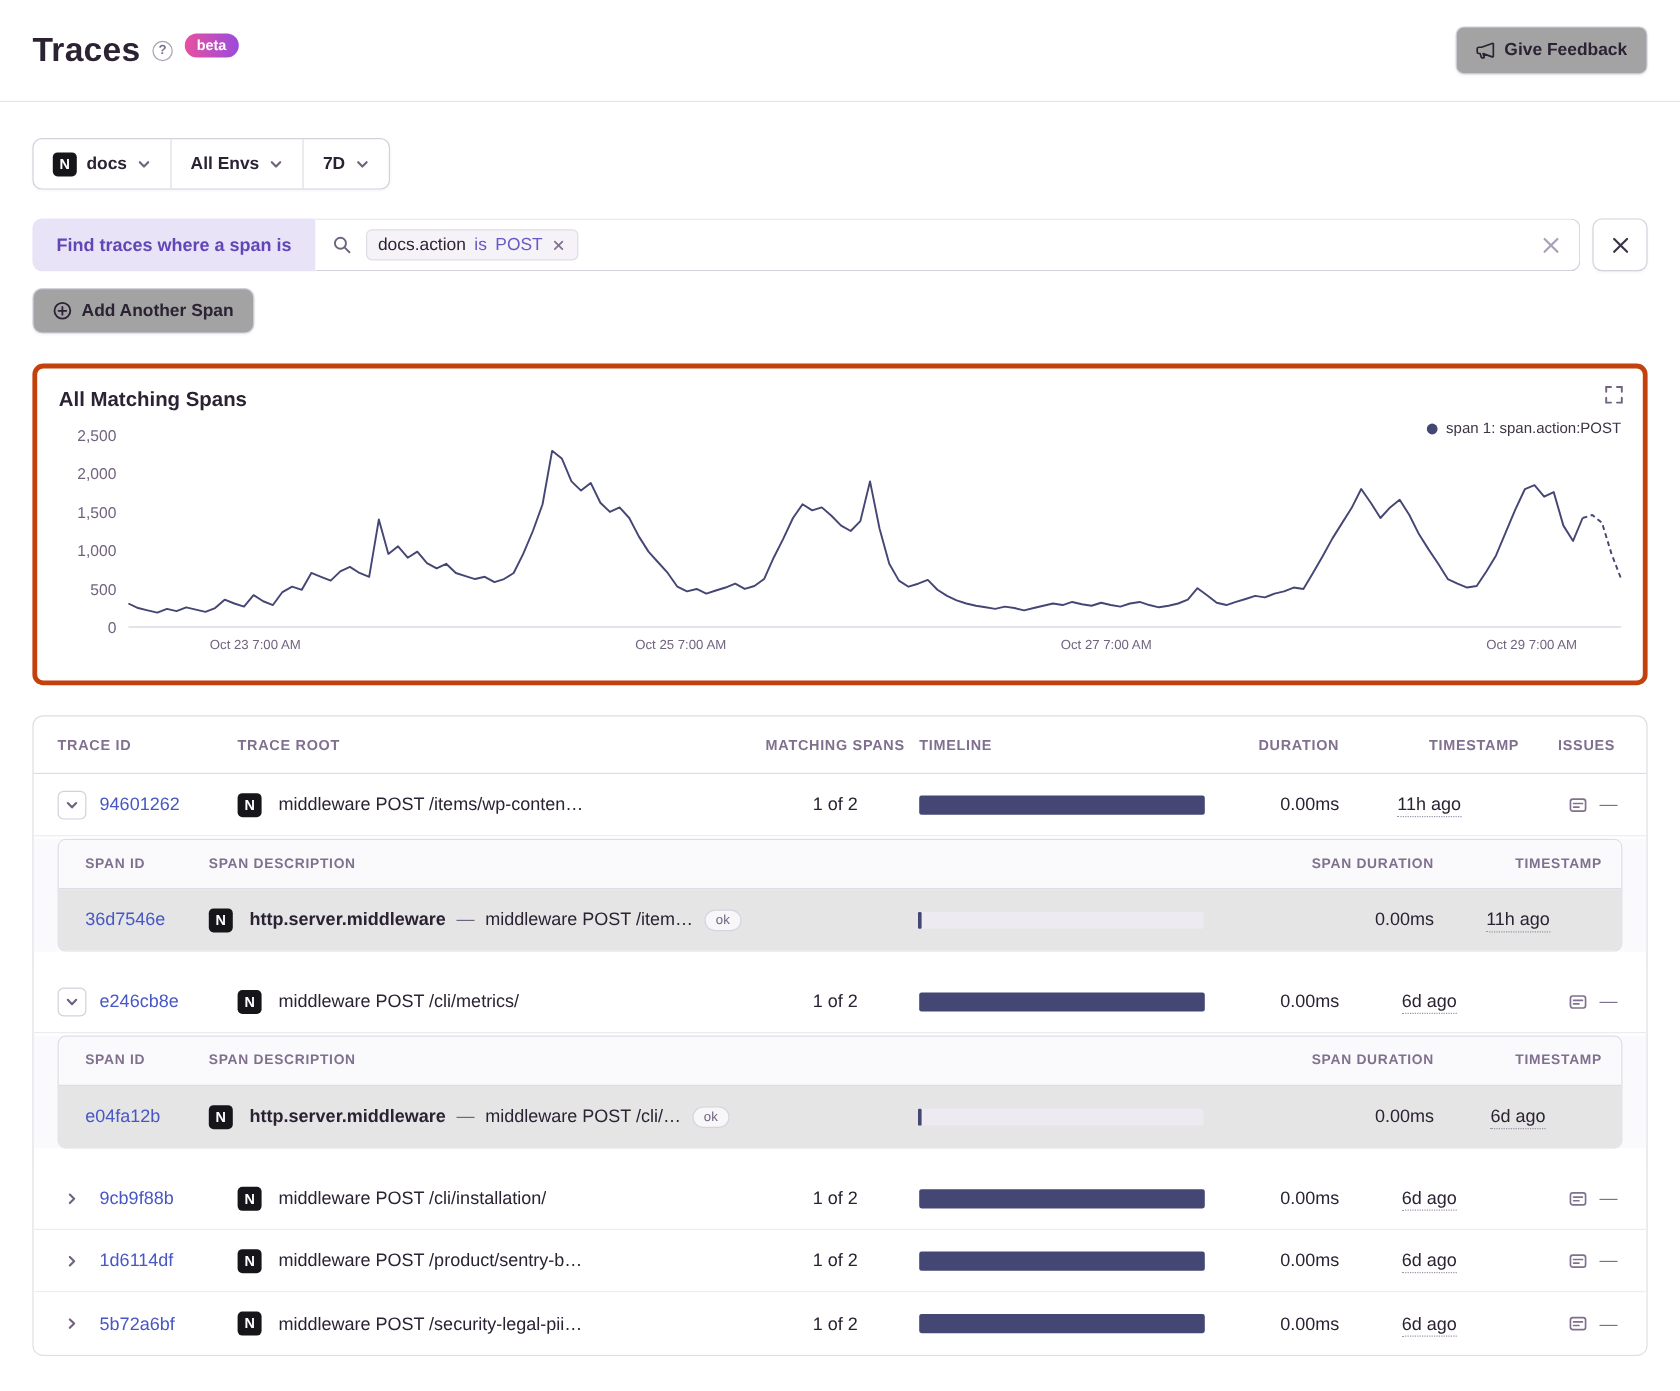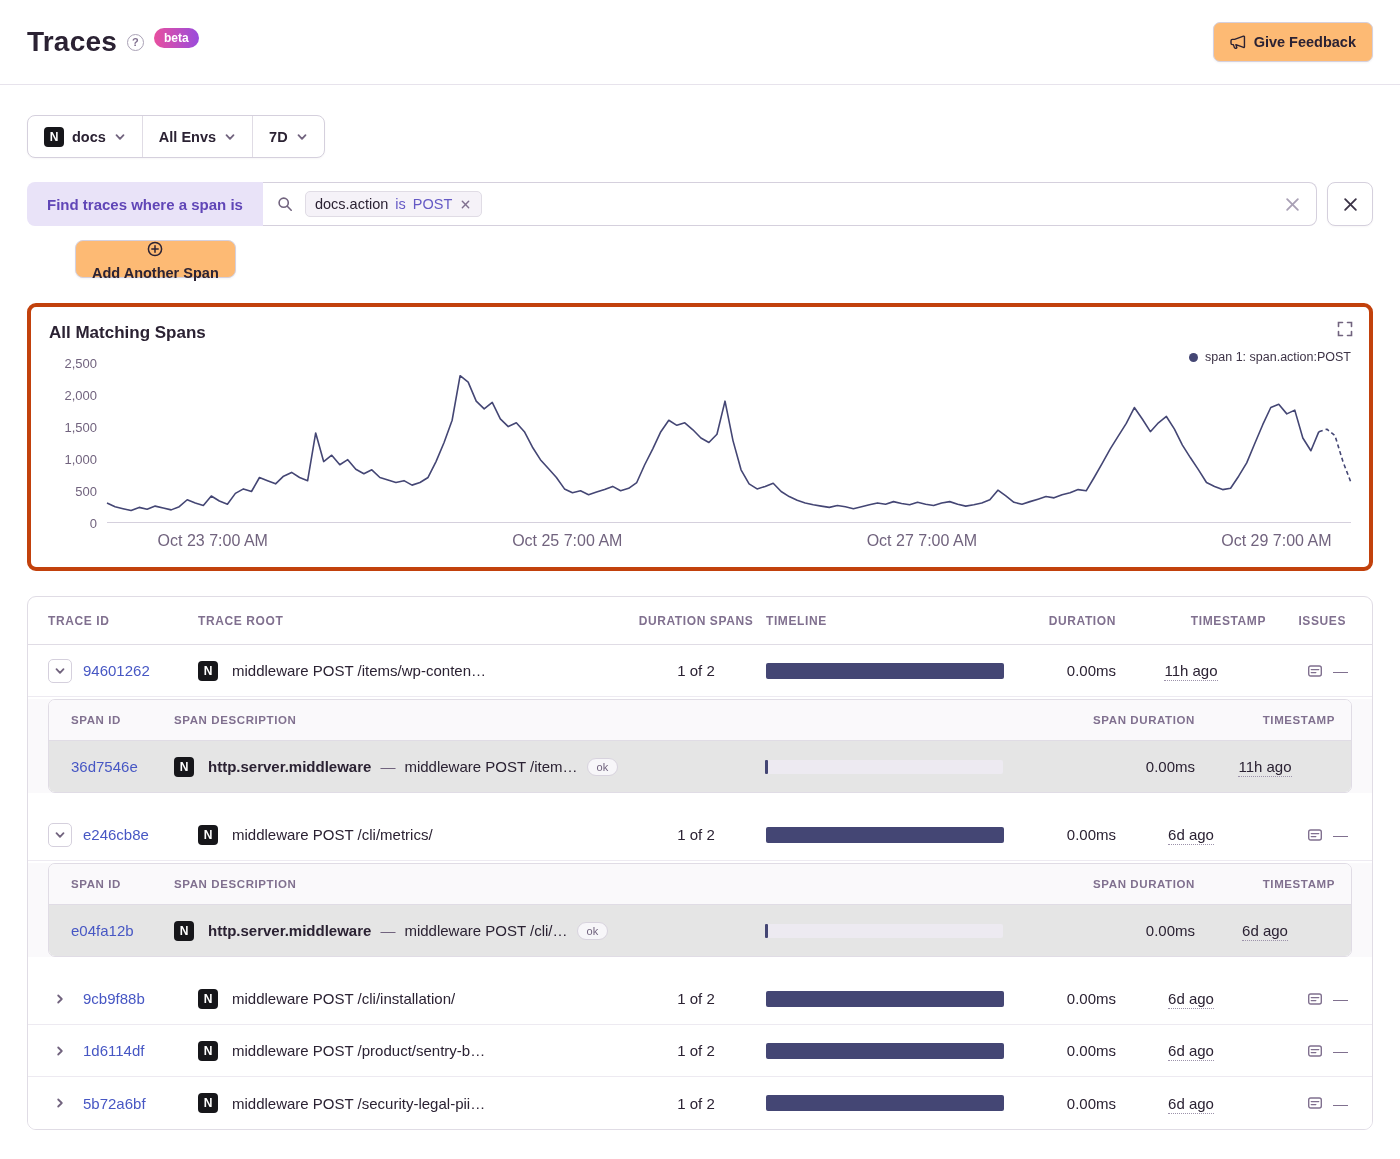--- a/index.html
+++ b/index.html
@@ -22,25 +22,24 @@
     color: #80708f; font-size: 11px; font-weight: 700;
     display: inline-flex; align-items: center; justify-content: center; cursor: pointer;
   }
   .beta {
     background: linear-gradient(90deg, #e8509f, #9a4bdc);
     color: #fff; font-size: 12px; font-weight: 600;
     padding: 3px 10px; border-radius: 20px; align-self: flex-start; margin-top: 2px;
   }
   .btn {
     display: inline-flex; align-items: center; gap: 8px;
-    background: #fdba74; border: 1px solid #d5d0dd; border-radius: 7px;
+    background: #a3a3a3; border: 1px solid #d5d0dd; border-radius: 7px;
     font-family: inherit; font-size: 14.5px; font-weight: 600; color: #2b2233;
     padding: 0 16px; height: 40px; cursor: pointer;
     box-shadow: 0 1px 2px rgba(43,34,51,.05);
-    margin-left: 48px;
   }
   
   .content { padding: 0 27px; }
   
   .filterbar {
     margin-top: 30px; display: inline-flex; align-items: stretch;
     border: 1px solid #d5d0dd; border-radius: 8px; background: #fff; height: 43px;
     box-shadow: 0 1px 2px rgba(43,34,51,.04);
   }
   .fseg {
@@ -75,38 +74,38 @@
   }
   .token .tkey { color: #2b2233; }
   .token .top, .token .tval { color: #6559c5; font-weight: 500; }
   .xbtn { background: none; border: none; cursor: pointer; display: inline-flex; align-items: center; padding: 2px; }
   .clear-x { margin-left: auto; color: #a9a0b5; }
   .filter-remove {
     width: 46px; height: 44px; border: 1px solid #d5d0dd; border-radius: 8px;
     background: #fff; display: flex; align-items: center; justify-content: center; cursor: pointer;
     box-shadow: 0 1px 2px rgba(43,34,51,.04);
   }
-  .addspan { margin-top: 14px; height: 38px; border-radius: 8px; flex-direction: column; }
+  .addspan { margin-top: 14px; height: 38px; border-radius: 8px; }
   
   .panel {
     border: 4px solid #c2410c; border-radius: 9px; background: #fff;
     margin-top: 25px; position: relative;
   }
   .chart-panel { padding: 16px 18px 14px 18px; height: 268px; }
   .chart-title { font-size: 17px; font-weight: 700; color: #2b2233; }
   .fullscreen { position: absolute; top: 14px; right: 16px; background: none; border: none; cursor: pointer; color: #71637e; }
   .legend { position: absolute; top: 43px; right: 18px; display: flex; align-items: center; gap: 7px; font-size: 12.5px; color: #3d3346; }
   .legend-dot { width: 9px; height: 9px; border-radius: 50%; background: #444674; }
   .chart-body { display: flex; margin-top: 20px; }
   .y-axis { width: 58px; position: relative; height: 160px; flex: 0 0 auto; }
   .y-axis span { position: absolute; right: 10px; transform: translateY(-50%); font-size: 13px; color: #71637e; }
   .plot { flex: 1; position: relative; height: 160px; border-bottom: 1px solid #d5d0dd; }
   .plot svg { position: absolute; inset: 0; width: 100%; height: 100%; overflow: visible; }
   .x-axis { margin-left: 58px; position: relative; height: 20px; margin-top: 9px; }
-  .x-axis span { position: absolute; transform: translateX(-50%); font-size: 16px; color: #71637e; white-space: nowrap; }
+  .x-axis span { position: absolute; transform: translateX(-50%); font-size: 11px; color: #71637e; white-space: nowrap; }
   
   .table { margin-top: 25px; border: 1px solid #e0dce5; border-radius: 9px; background: #fff; overflow: hidden; }
   .t-grid {
     display: grid;
     grid-template-columns: 150px minmax(0,1fr) 140px 250px 100px 150px 86px;
     align-items: center; padding: 0 20px;
   }
   .thead { height: 48px; border-bottom: 1px solid #e0dce5; }
   .thead .hc {
     font-size: 12px; font-weight: 700; color: #80708f; letter-spacing: .6px;
@@ -298,21 +297,21 @@
         <span style="left: 65.5%;">Oct 27 7:00 AM</span>
         <span style="left: 94%;">Oct 29 7:00 AM</span>
       </div>
   </section>
 
   
   <section class="table">
     <div class="t-grid thead">
       <div class="hc">TRACE ID</div>
       <div class="hc">TRACE ROOT</div>
-      <div class="hc c">DURATION SPANS</div>
+      <div class="hc c">MATCHING SPANS</div>
       <div class="hc">TIMELINE</div>
       <div class="hc r">DURATION</div>
       <div class="hc r">TIMESTAMP</div>
       <div class="hc r pr">ISSUES</div>
     </div>
     <div id="rows">
   <div class="trow-wrap">
     <div class="t-grid trow">
       <div class="cell id-cell">
         <button class="chev">

